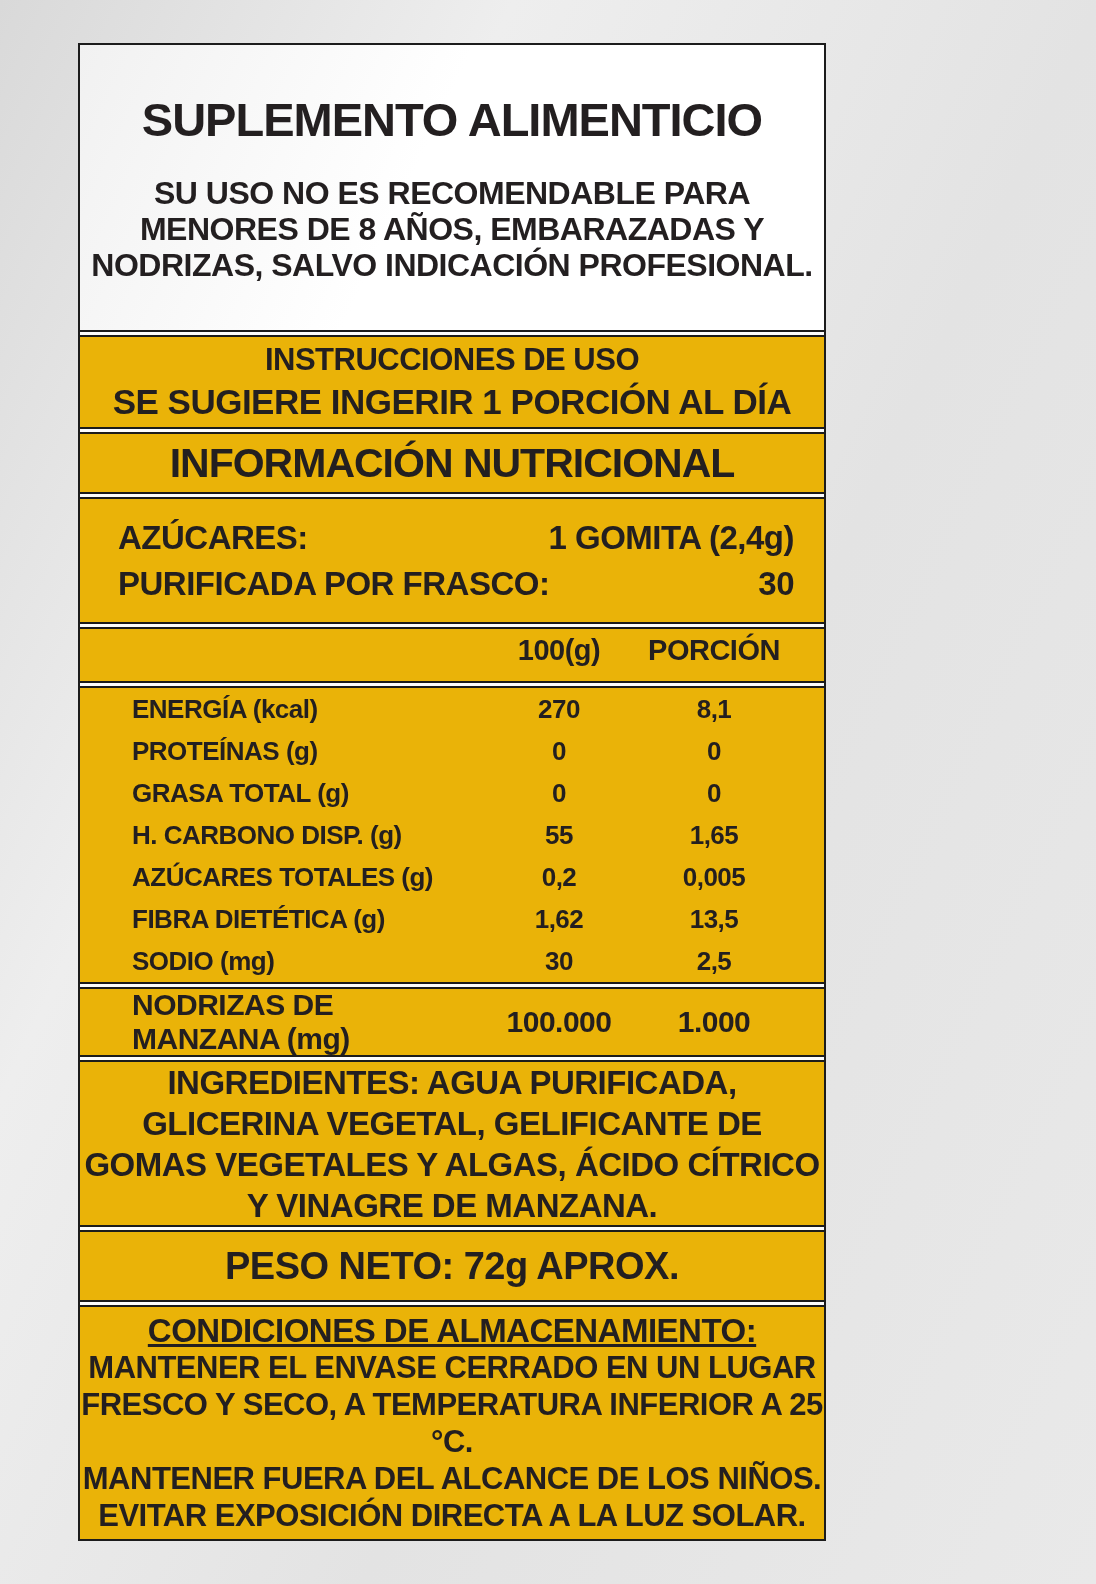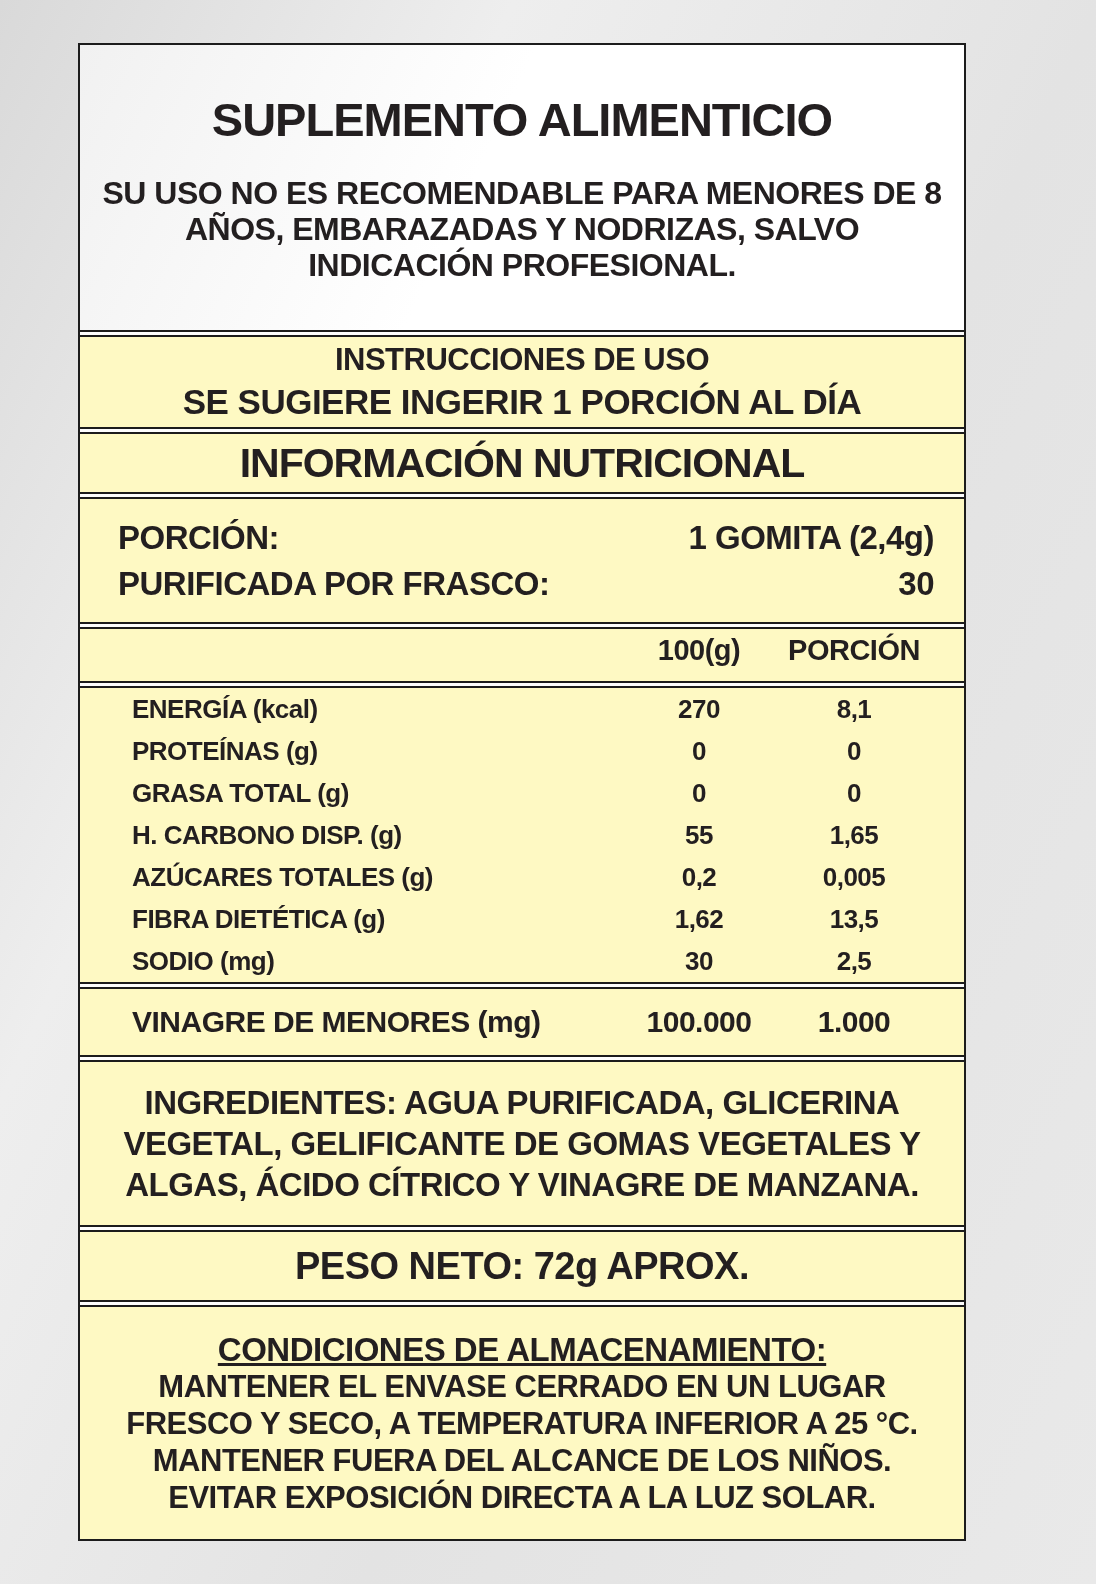--- a/index.html
+++ b/index.html
@@ -9,23 +9,23 @@
     overflow: hidden;
   }
   body {
     background: linear-gradient(115deg, #d9d9d9 0%, #eeeeee 28%, #e3e3e3 60%, #e9e9e9 100%);
     position: relative;
     color: #231f20;
   }
   .label-box {
     position: absolute;
     left: 78px; top: 43px;
-    width: 888px; height: 1498px;
+    width: 748px; height: 1498px;
     border: 2px solid #1c1c1c;
-    background: #fef9c3;
+    background: #eab308;
     display: flex;
     flex-direction: column;
   }
   .rule {
     height: 7px;
     border-top: 2px solid #1c1c1c;
     border-bottom: 2px solid #1c1c1c;
     background: #fdfdfd;
     flex: 0 0 auto;
   }
@@ -108,21 +108,21 @@
   <div class="rule"></div>
 
   <div class="sec sec-info-title">
     <div class="info-title">INFORMACIÓN NUTRICIONAL</div>
   </div>
 
   <div class="rule"></div>
 
   <div class="sec sec-portion">
     <div class="portion-row">
-      <span>PORCIÓN:</span>
+      <span>AZÚCARES:</span>
       <span>1 GOMITA (2,4g)</span>
     </div>
     <div class="portion-row">
       <span>PURIFICADA POR FRASCO:</span>
       <span>30</span>
     </div>
   </div>
 
   <div class="rule"></div>
 
@@ -171,21 +171,21 @@
       <span class="name">SODIO (mg)</span>
       <span class="c1">30</span>
       <span class="c2">2,5</span>
     </div>
   </div>
 
   <div class="rule"></div>
 
   <div class="sec sec-vinagre">
     <div class="cols-row vinagre-row">
-      <span class="name">VINAGRE DE MENORES (mg)</span>
+      <span class="name">NODRIZAS DE MANZANA (mg)</span>
       <span class="c1">100.000</span>
       <span class="c2">1.000</span>
     </div>
   </div>
 
   <div class="rule"></div>
 
   <div class="sec sec-ingredients">
     <div class="ingredients-text">INGREDIENTES: AGUA PURIFICADA, GLICERINA VEGETAL, GELIFICANTE DE GOMAS VEGETALES Y ALGAS, ÁCIDO CÍTRICO Y VINAGRE DE MANZANA.</div>
   </div>

